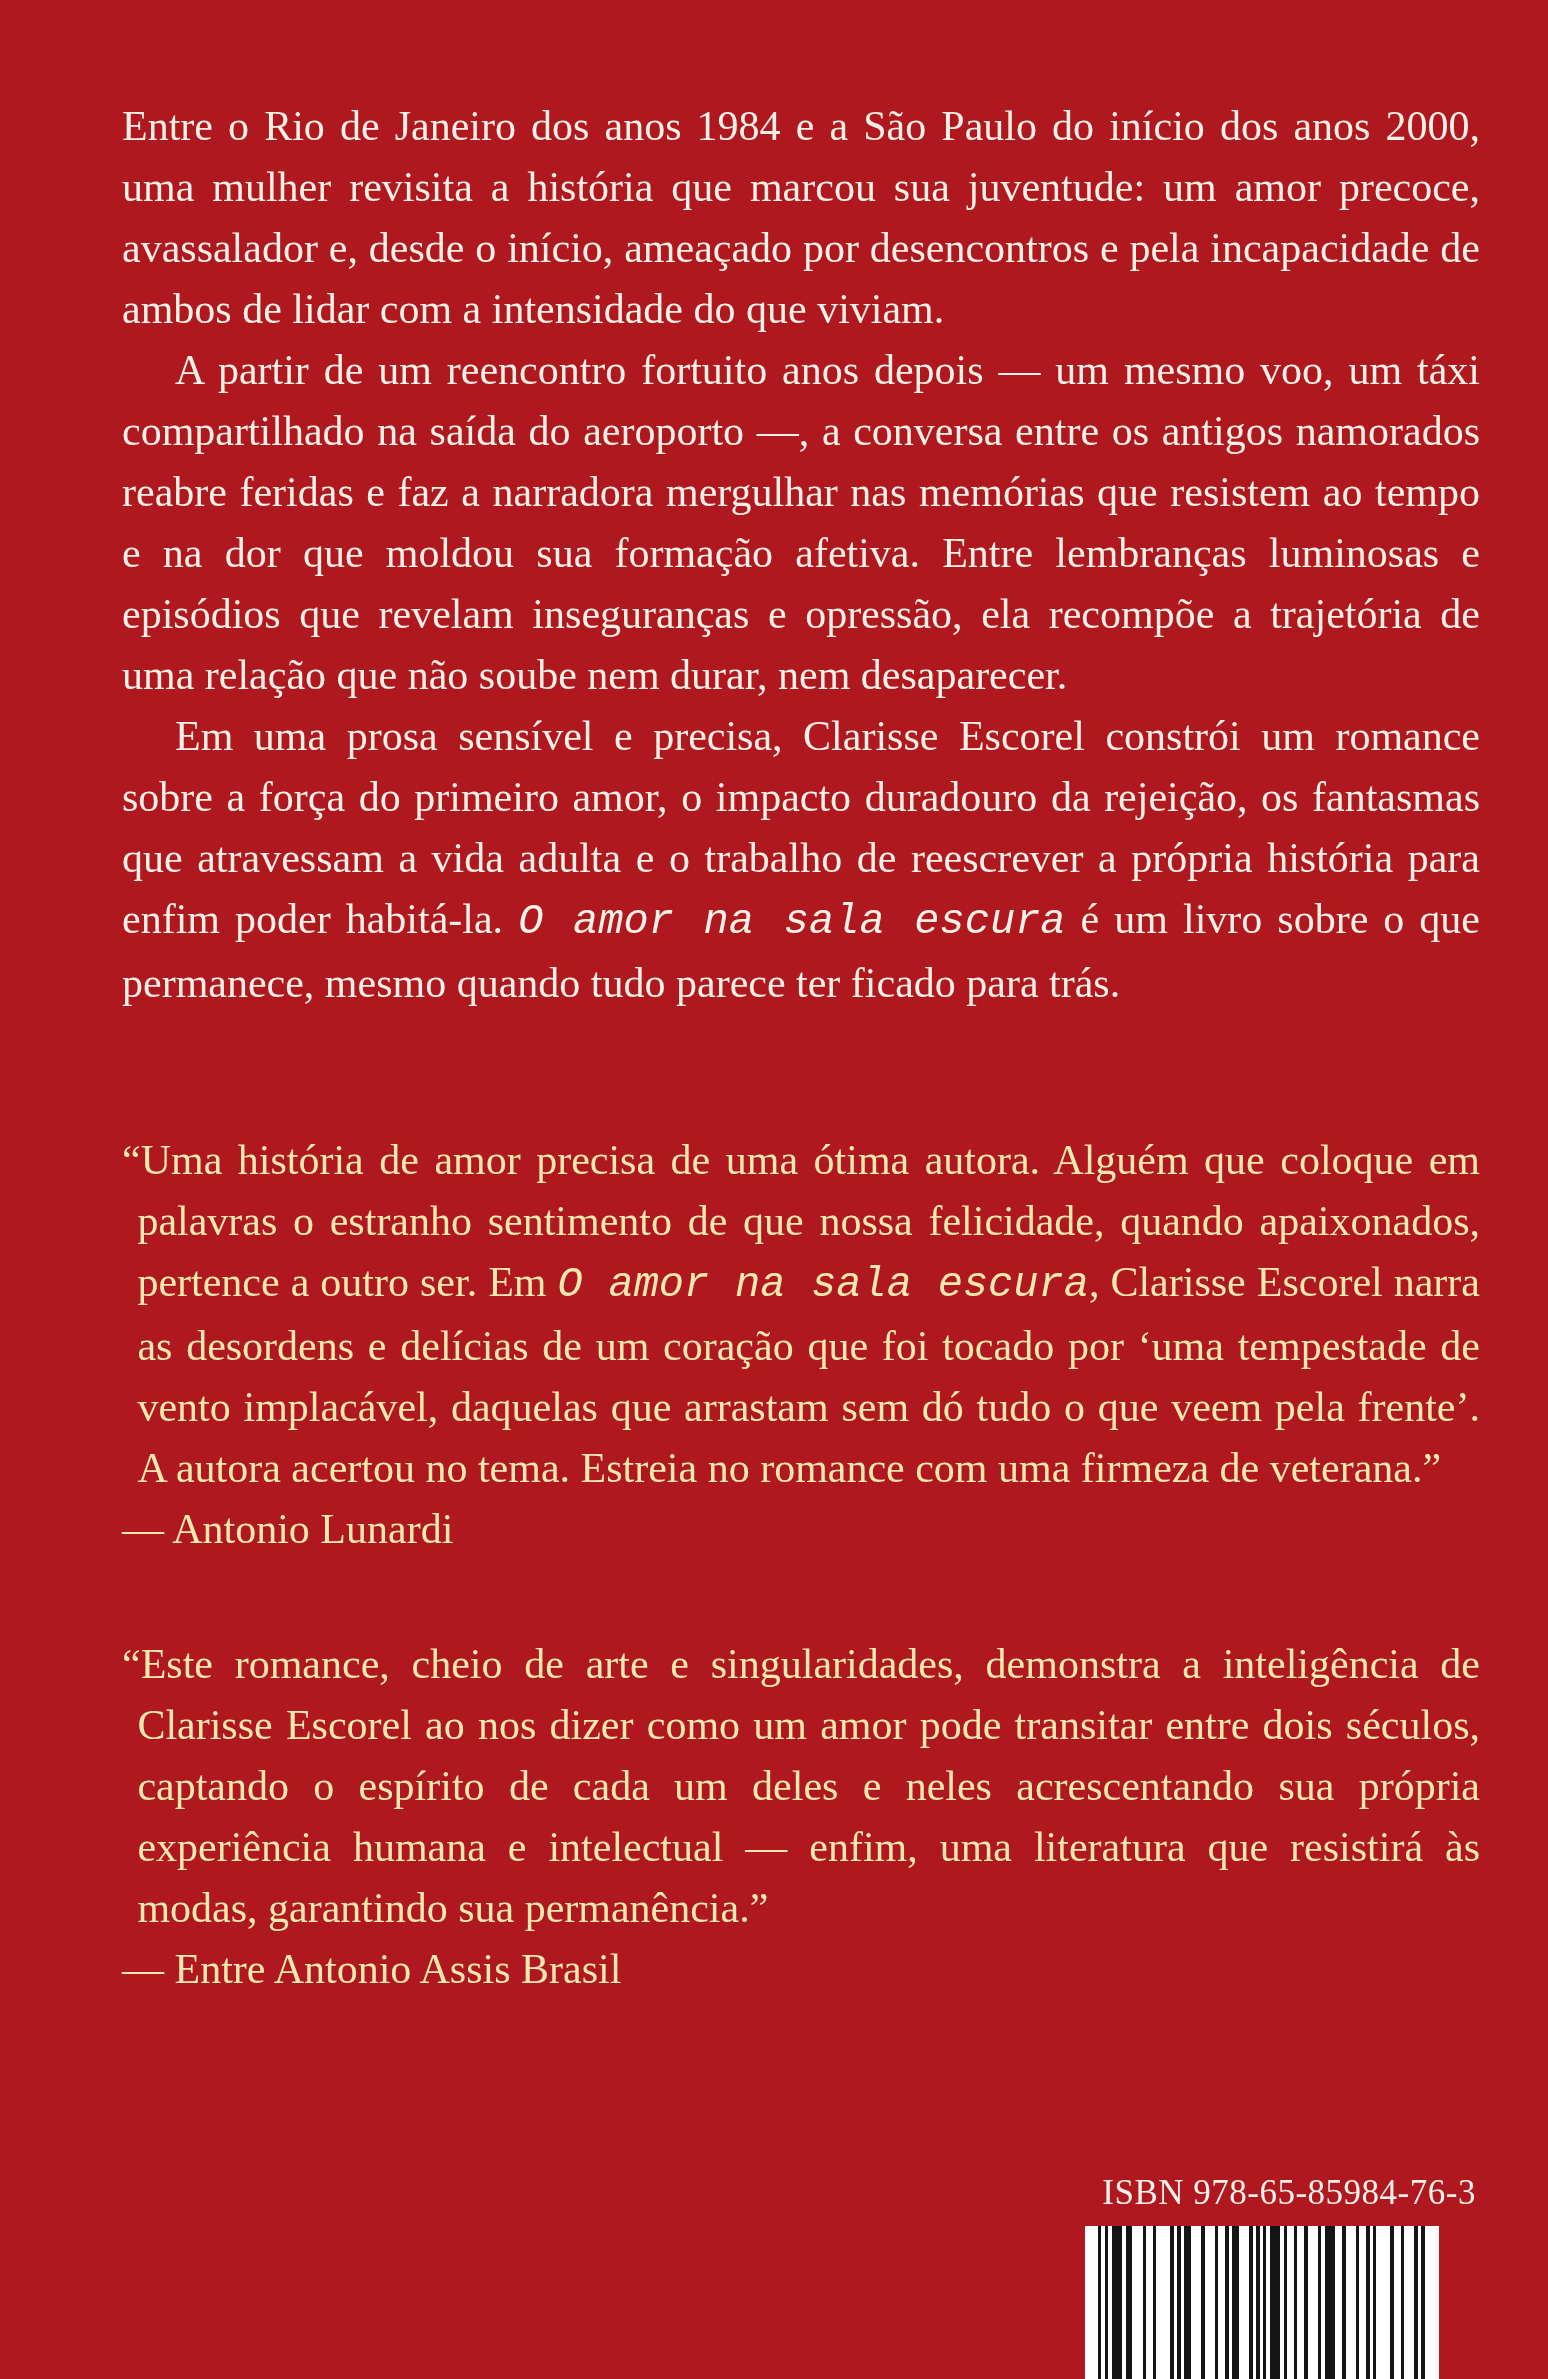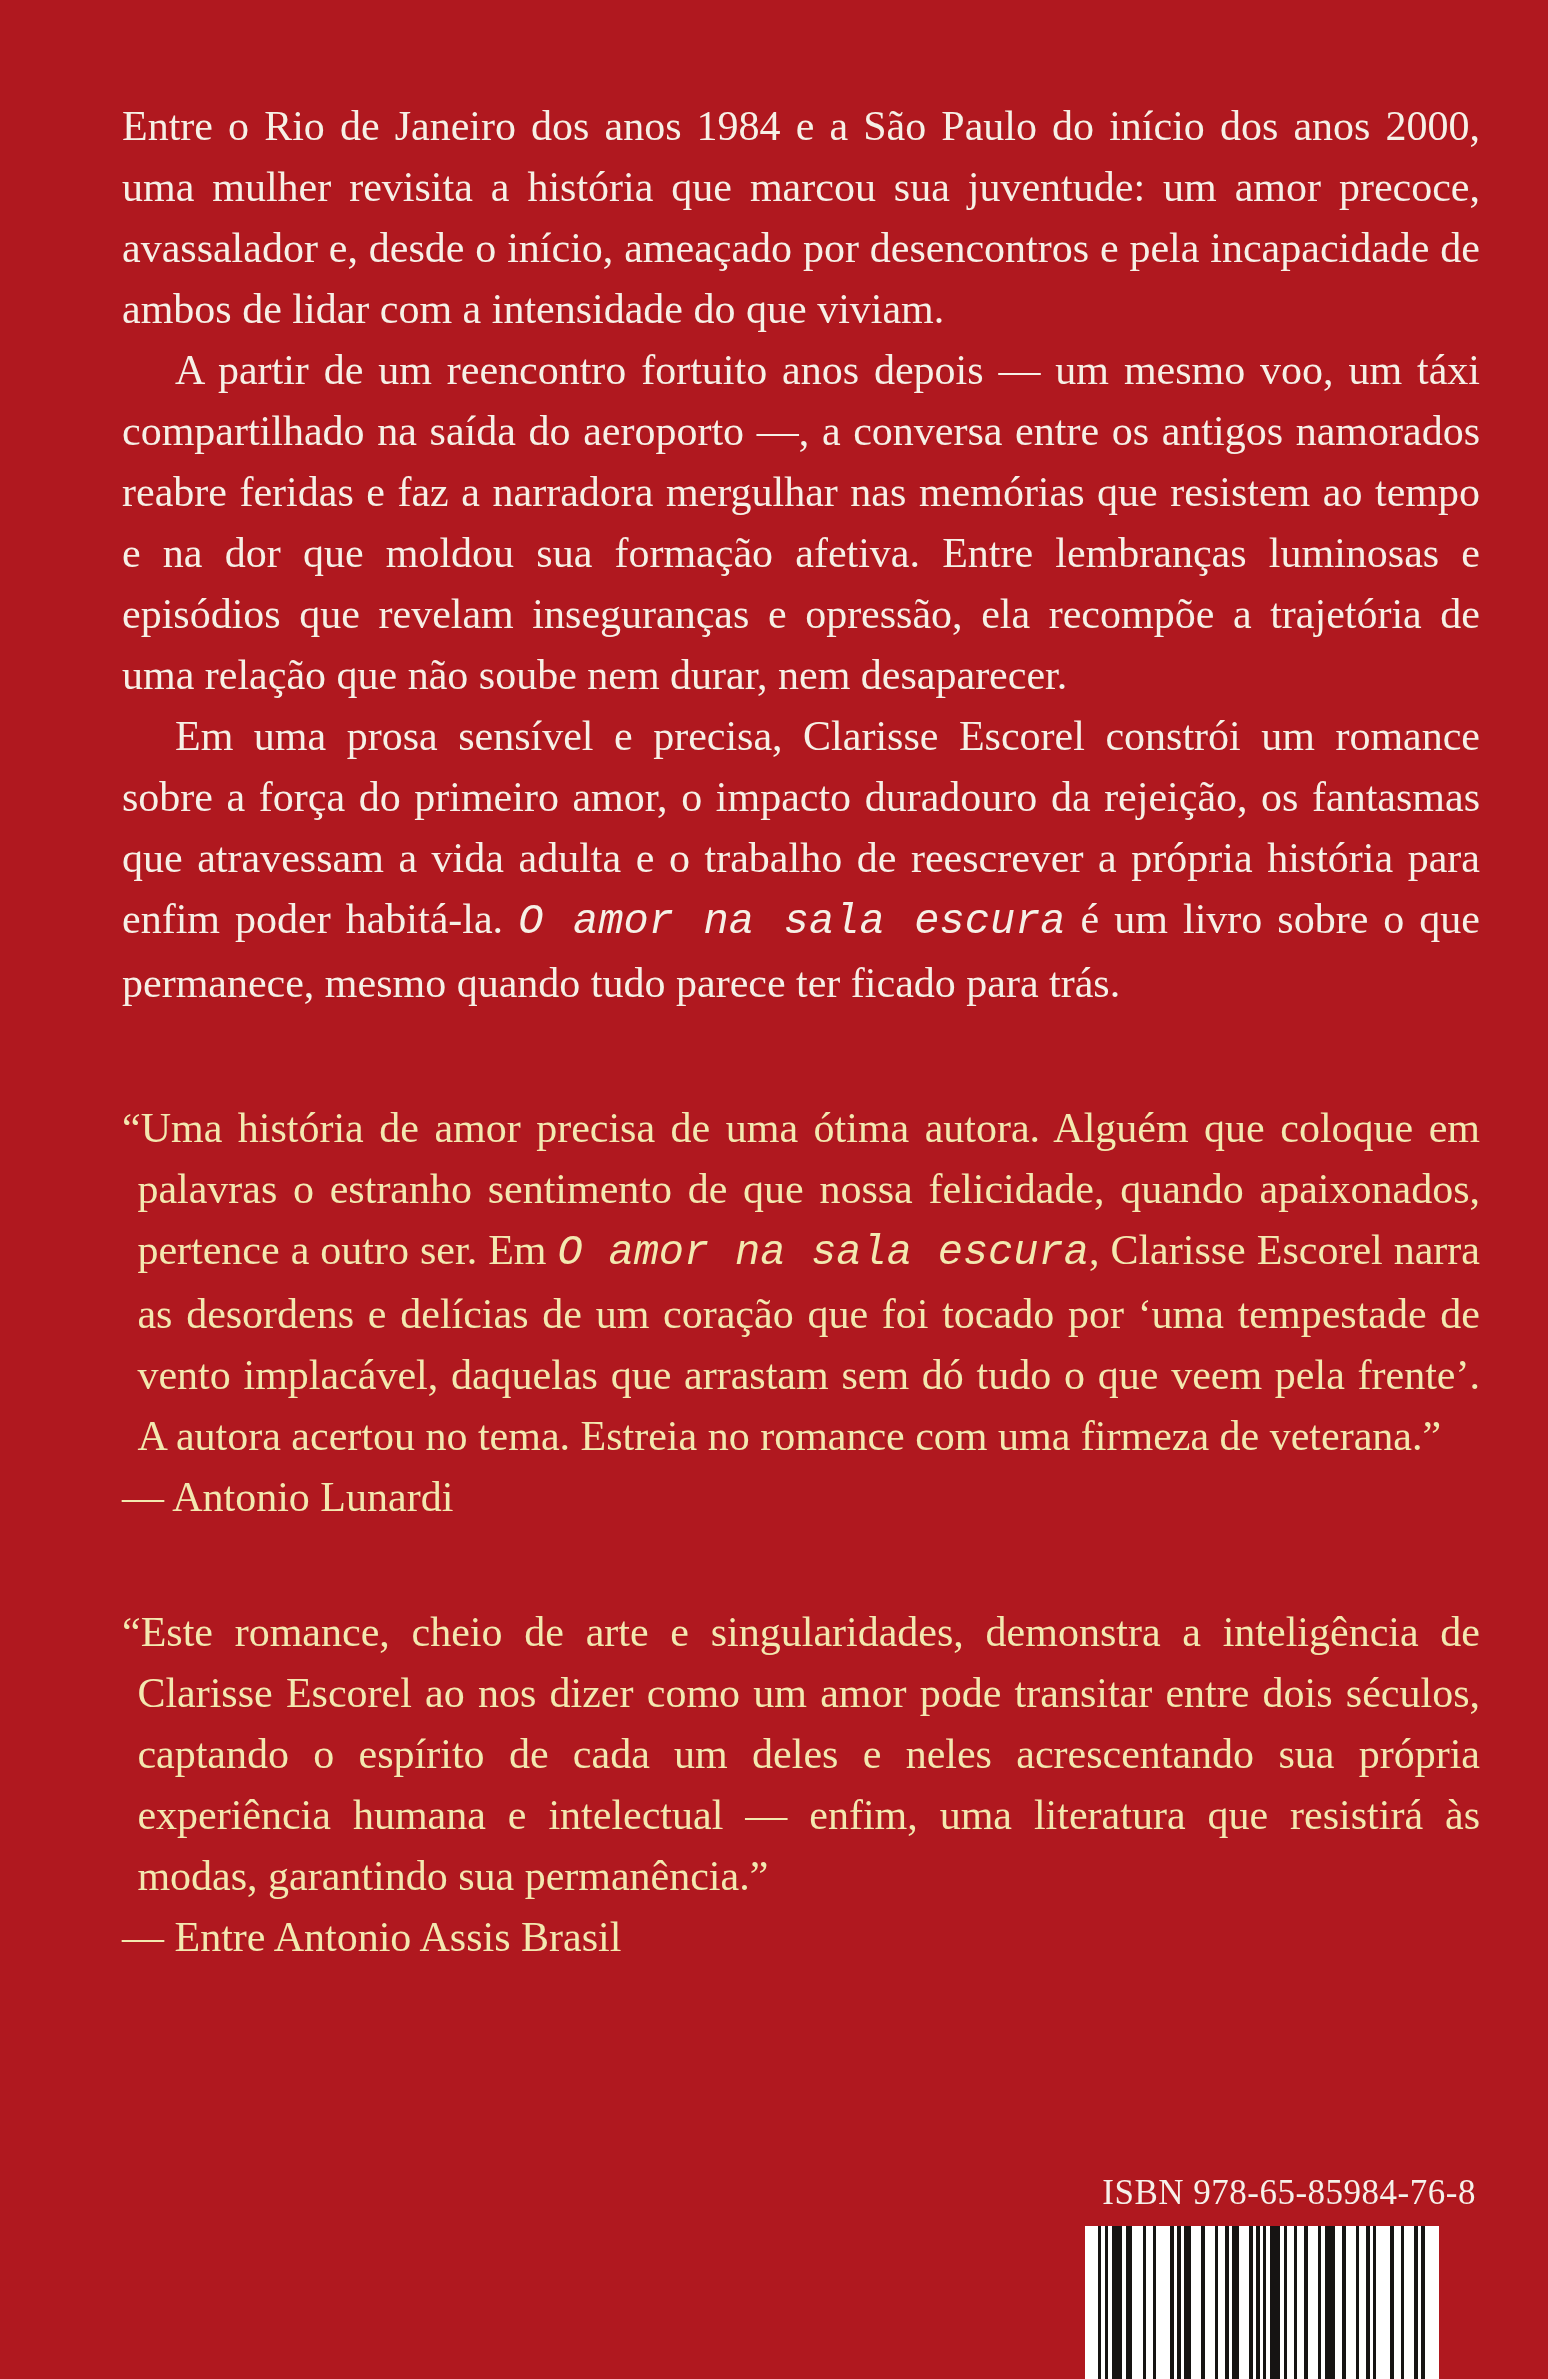--- a/index.html
+++ b/index.html
@@ -20,21 +20,21 @@
     font-size: 42px;
     line-height: 61px;
     text-align: justify;
     hyphens: manual;
     -webkit-hyphens: manual;
   }
   .text-column p { margin: 0; }
   .indent { text-indent: 53px; }
   .italic { font-style: italic; font-family: Liberation Mono, monospace; }
   .quote { color: #f3e8b0; }
-  .quote-1 { margin-top: 84px; }
+  .quote-1 { margin-top: 116px; }
   .quote-2 { margin-top: 74px; }
   .quote-text {
     padding-left: 15.4px;
     text-indent: -15.4px;
     margin: 0;
   }
   .attribution {
     margin: 0;
     text-align: left;
   }
@@ -100,21 +100,21 @@
 
   <div class="isbn-area">
     <div class="isbn-row">
       <svg viewBox="0 0 52 52" width="48" height="48" aria-hidden="true">
         <g fill="none" stroke="#f6f1ea" stroke-width="4.4" stroke-linecap="round">
           <path d="M26 27 C 26 9, 7 7, 8.5 17.5 C 9.8 26, 20.5 24.5, 18.5 17.8 C 17 12.8, 11 14, 12 18"></path>
           <path d="M26 27 C 26 9, 7 7, 8.5 17.5 C 9.8 26, 20.5 24.5, 18.5 17.8 C 17 12.8, 11 14, 12 18" transform="rotate(120 26 26)"></path>
           <path d="M26 27 C 26 9, 7 7, 8.5 17.5 C 9.8 26, 20.5 24.5, 18.5 17.8 C 17 12.8, 11 14, 12 18" transform="rotate(240 26 26)"></path>
         </g>
       </svg>
-      <span class="isbn-text">ISBN 978-65-85984-76-8</span>
+      <span class="isbn-text">ISBN 978-65-85984-76-3</span>
     </div>
     <div class="barcode-box">
       <div class="bars">
           <span class="b1" style="width: 1.05263%;"></span>
           <span class="b0" style="width: 1.05263%;"></span>
           <span class="b1" style="width: 1.05263%;"></span>
           <span class="b0" style="width: 1.05263%;"></span>
           <span class="b1" style="width: 1.05263%;"></span>
           <span class="b1" style="width: 1.05263%;"></span>
           <span class="b1" style="width: 1.05263%;"></span>

